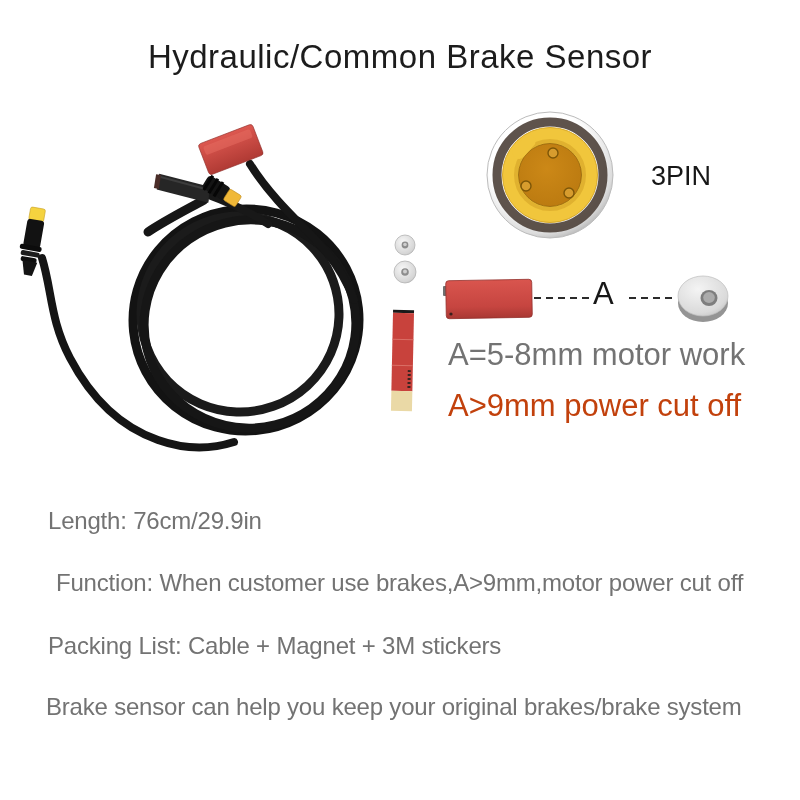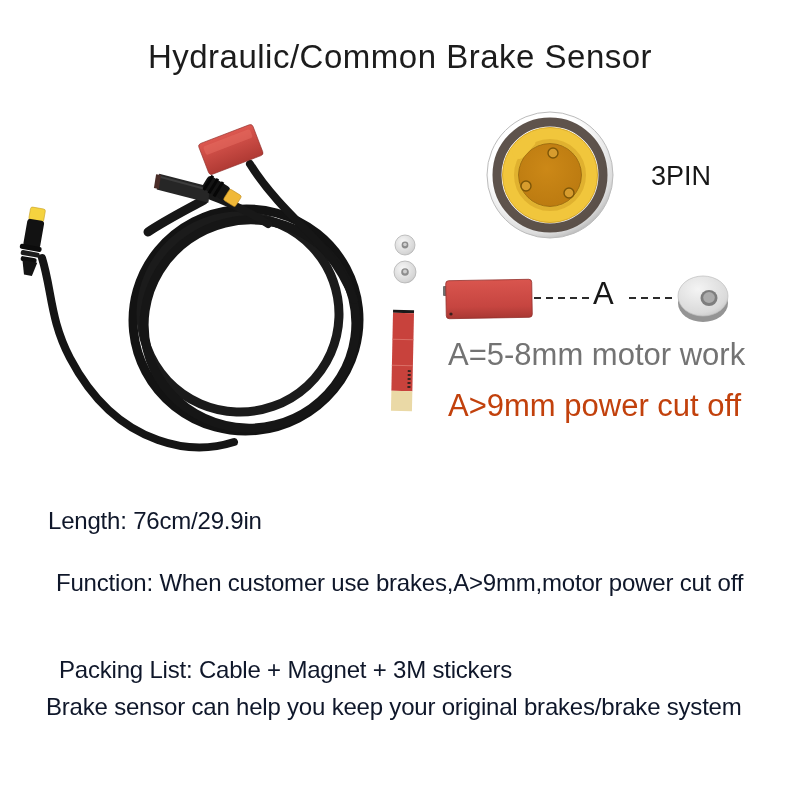--- a/index.html
+++ b/index.html
@@ -9,25 +9,25 @@
   }
   .abs{position:absolute;}
   .title{
     left:0;top:38px;width:800px;text-align:center;
     font-size:33px;font-weight:400;letter-spacing:0.5px;color:#1c1c1c;
   }
   .pin-label{left:643px;top:161px;font-size:27px;color:#171717;margin-left:8px;}
   .gap-label{left:593px;top:276px;font-size:31px;color:#171717;}
   .gap-rule1{left:448px;top:337px;font-size:31px;color:#737373;}
   .gap-rule2{left:448px;top:388px;font-size:31px;color:#c2410c;}
-  .spec{font-size:24px;color:#0f172a;letter-spacing:-0.2px;white-space:nowrap;}
+  .spec{font-size:24px;color:#737373;letter-spacing:-0.2px;white-space:nowrap;}
   .spec-length{left:48px;top:507px;}
   .spec-interface{left:377px;top:507px;}
   .spec-function{left:56px;top:569px;}
-  .spec-packing{left:59px;top:632px;margin-top:24px;}
+  .spec-packing{left:48px;top:632px;}
   .spec-note{left:46px;top:693px;}
   .dash{
     height:2px;background:repeating-linear-gradient(90deg,#2b2b2b 0 7px,transparent 7px 12px);
   }
   .dash1{left:534px;top:297px;width:55px;}
   .dash2{left:629px;top:297px;width:48px;}
   .sticker{
     left:392px;top:310px;width:21px;height:101px;transform:rotate(1.2deg);
   }
   .sticker .topline{position:absolute;left:0;top:0;width:100%;height:3px;background:#191919;}

